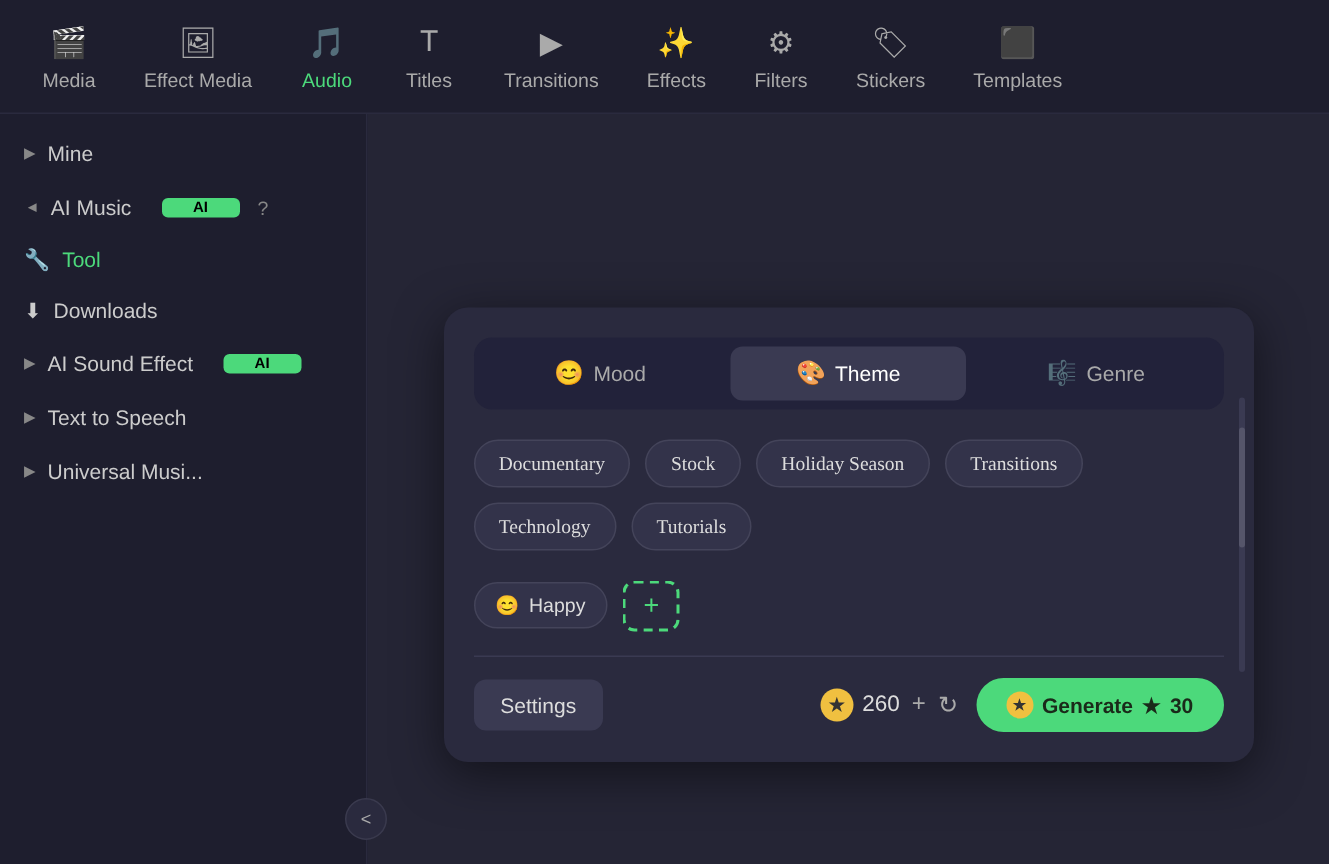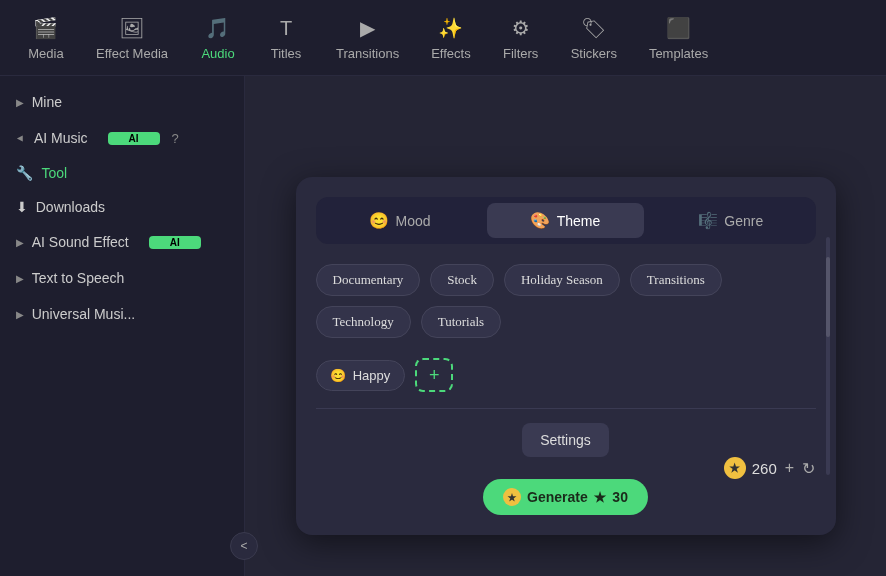--- a/index.html
+++ b/index.html
@@ -217,24 +217,24 @@
       justify-content: center;
       color: #4cd97b;
       font-size: 18px;
       cursor: pointer;
     }
 
     
     .settings-row {
       display: flex;
       align-items: center;
+      gap: 12px;
       margin-top: 16px;
       padding-top: 14px;
       border-top: 1px solid #3a3a52;
-      flex-direction: column;
     }
     .settings-btn {
       background: #3a3a52;
       border: none;
       color: #ddd;
       border-radius: 8px;
       padding: 9px 18px;
       font-size: 14px;
       cursor: pointer;
     }

